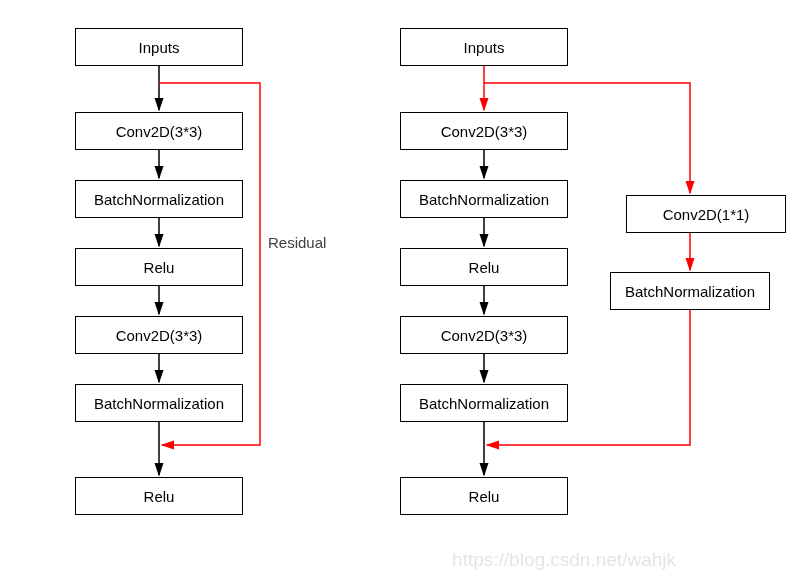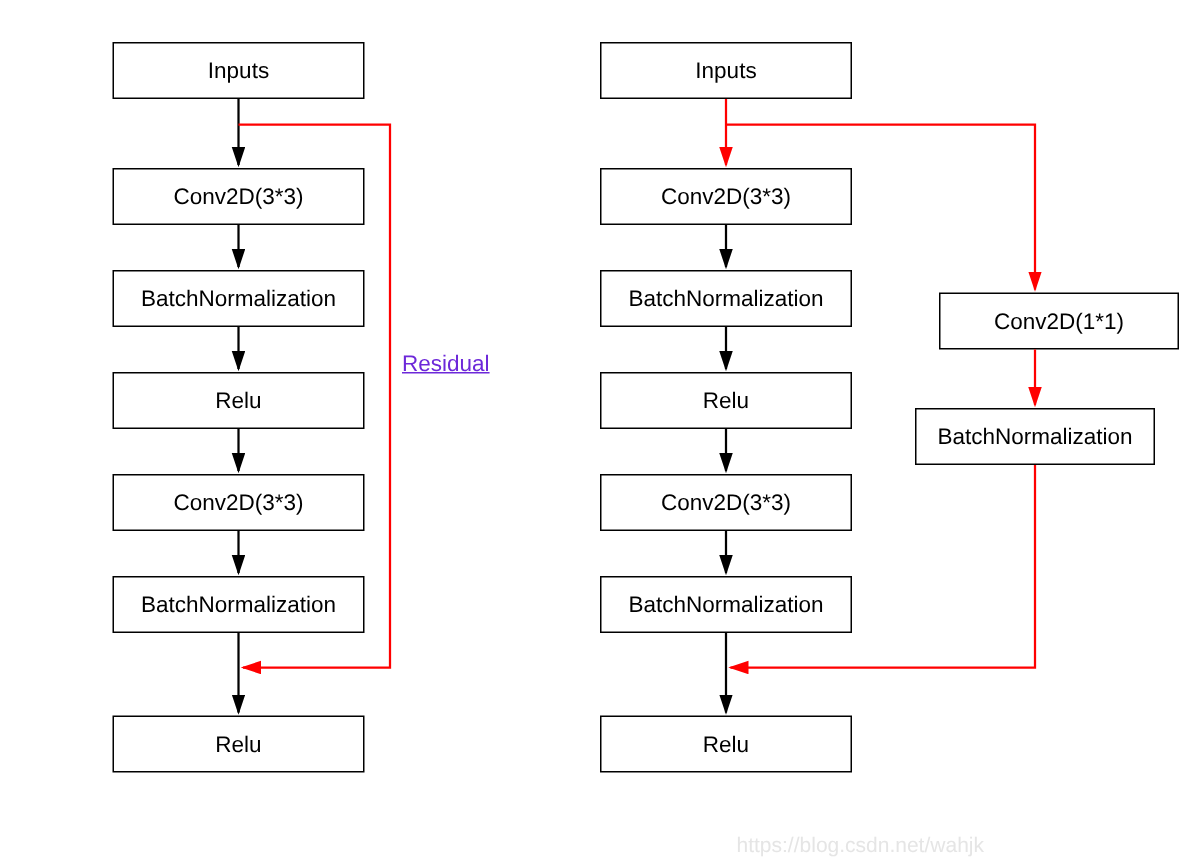--- a/index.html
+++ b/index.html
@@ -22,29 +22,28 @@
       border: 1.5px solid #000;
       background: #fff;
       text-align: center;
       display: flex;
       align-items: center;
       justify-content: center;
       height: 38px;
     }
     .label {
       position: absolute;
-      color: #6d28d9;
-      text-decoration: underline;
+      color: #404040;
     }
     .watermark {
       position: absolute;
-      right: 20px;
+      right: 0;
       bottom: 6px;
       color: #e5e5e5;
-      font-size: 14px;
+      font-size: 19px;
       letter-spacing: 0;
     }
     svg { position: absolute; top: 0; left: 0; }
   </style>
 </head>
 <body>
 
 <div class="canvas">
 
   <div class="box" style="left:75px; top:28px; width:168px;">

